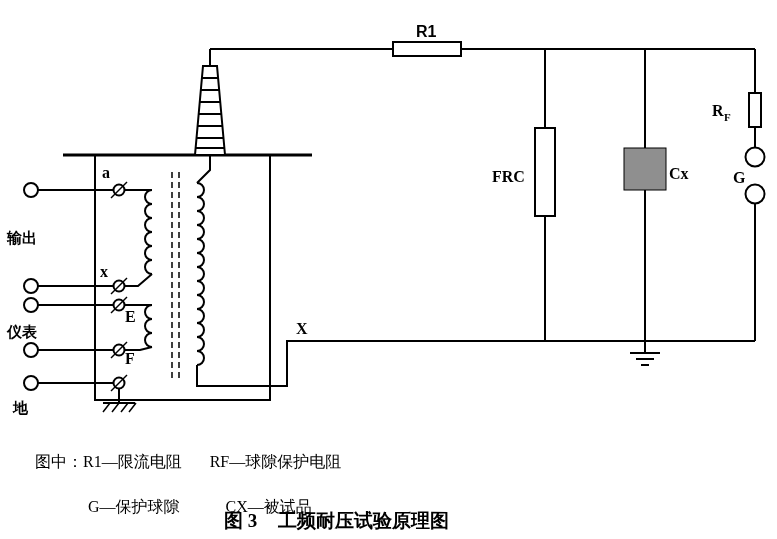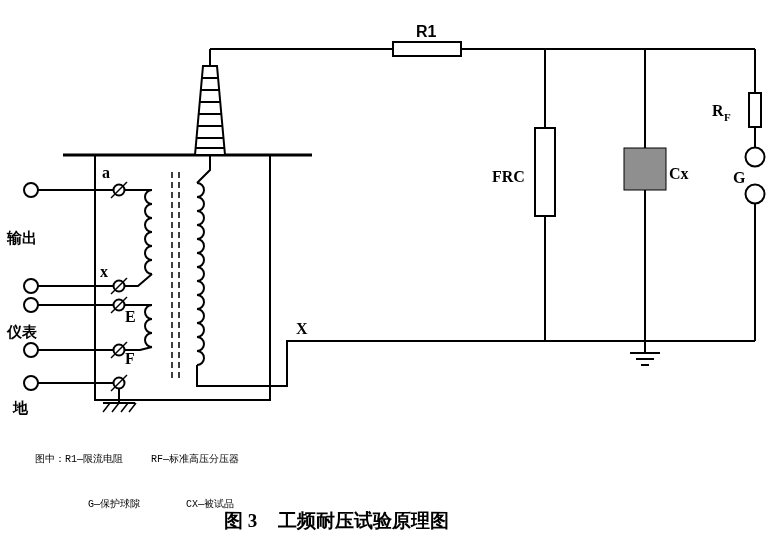--- a/index.html
+++ b/index.html
@@ -7,21 +7,21 @@
         font-family:"Liberation Serif", serif;color:#000;}
   svg{position:absolute;top:0;left:0;}
   .w{stroke:#000;stroke-width:2;fill:none;}
   .w3{stroke:#000;stroke-width:3;fill:none;}
   .w15{stroke:#000;stroke-width:1.5;fill:none;}
   .whitebox{fill:#fff;stroke:#000;stroke-width:2;}
   .lbl{font-family:"Liberation Serif", serif;font-weight:bold;font-size:16px;fill:#000;}
   .lbl-sans{font-family:"Liberation Sans", sans-serif;font-weight:bold;font-size:16px;fill:#000;}
   .lbl-sm{font-family:"Liberation Serif", serif;font-weight:bold;font-size:11px;fill:#000;}
   .cjk{font-family:"Liberation Serif", serif;font-weight:bold;font-size:15px;fill:#000;}
-  .legend-line{position:absolute;font-size:10px;white-space:nowrap;display:flex;font-family:Liberation Mono, monospace;}
+  .legend-line{position:absolute;font-size:16px;white-space:nowrap;display:flex;}
   .legend-1{left:35px;top:452px;gap:28px;}
   .legend-2{left:88px;top:497px;gap:46px;}
   .caption{position:absolute;top:508px;left:0;width:673px;text-align:center;
            font-weight:bold;font-size:19px;}
   .caption span{margin:0 8px;}
 </style>
 </head>
 <body>
 
 <div id="page">
@@ -122,21 +122,21 @@
     <circle class="whitebox" cx="31" cy="350" r="7"></circle>
     <circle class="whitebox" cx="31" cy="383" r="7"></circle>
 
     <text class="cjk" x="7" y="243">输出</text>
     <text class="cjk" x="7" y="337">仪表</text>
     <text class="cjk" x="13" y="413">地</text>
   </svg>
 
   <div class="legend-line legend-1">
     <span>图中：R1—限流电阻</span>
-    <span>RF—标准高压分压器</span>
+    <span>RF—球隙保护电阻</span>
   </div>
   <div class="legend-line legend-2">
     <span>G—保护球隙</span>
     <span>CX—被试品</span>
   </div>
   <div class="caption">
     <span>图 3</span>
     <span>工频耐压试验原理图</span>
   </div>
 

